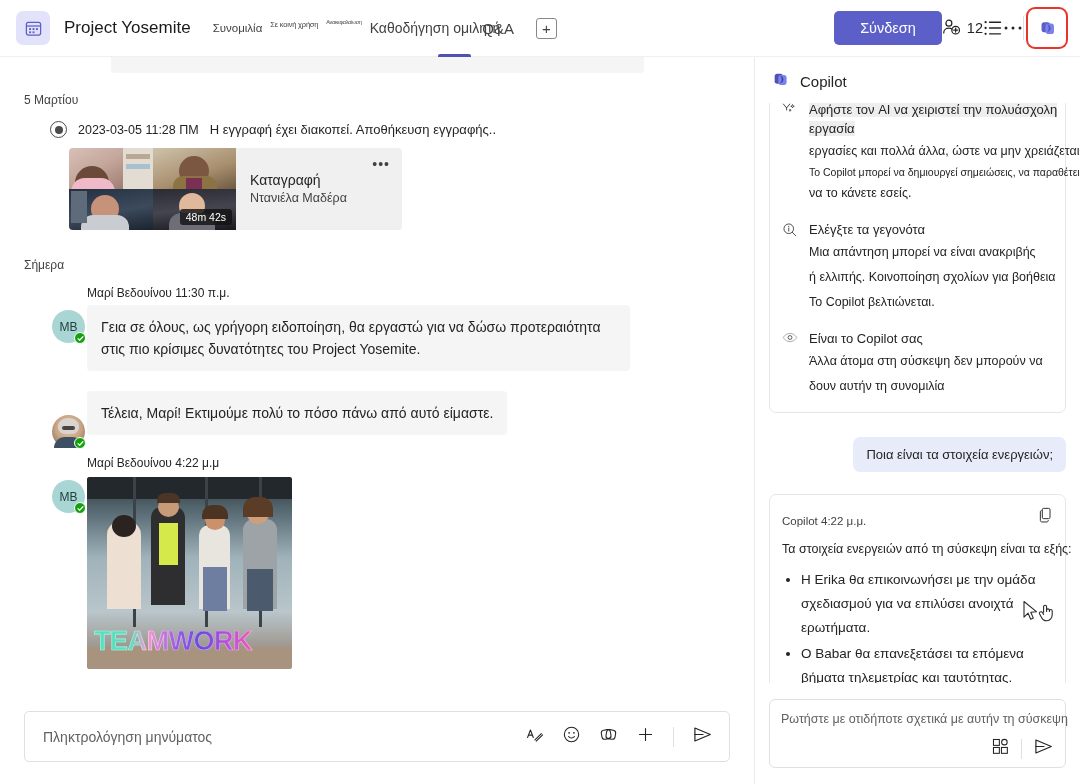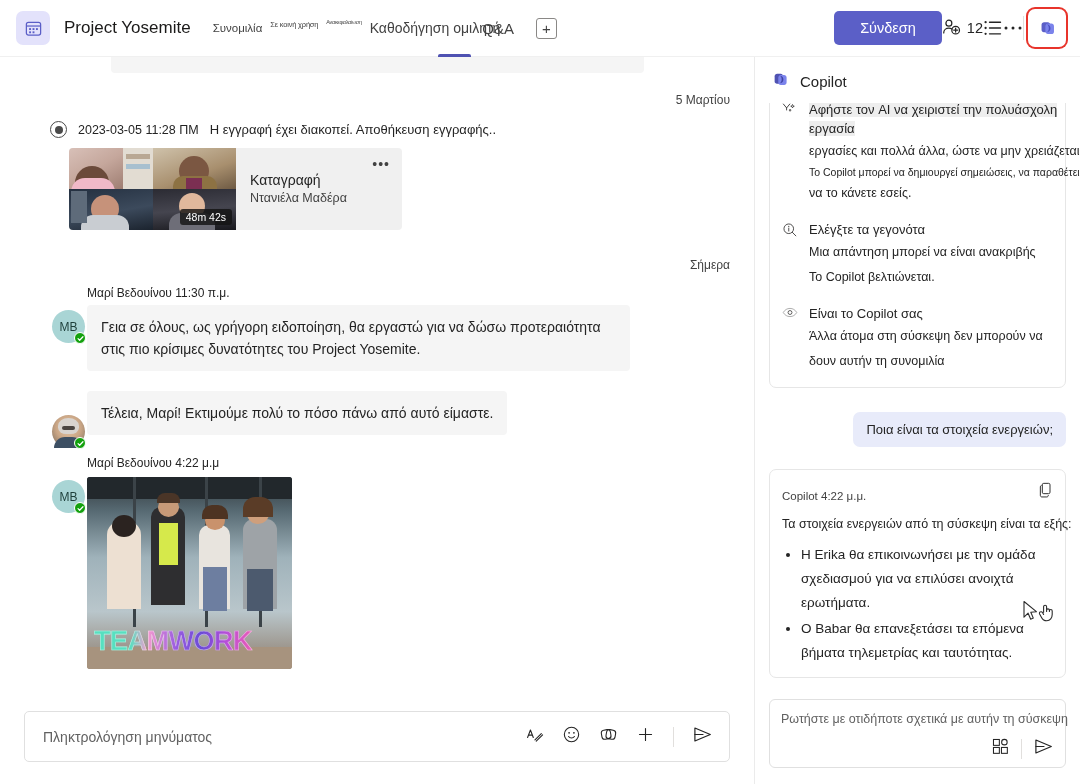--- a/index.html
+++ b/index.html
@@ -73,21 +73,21 @@
   .chat-pane {
     flex: 1; display: flex; flex-direction: column;
     min-width: 0; background: #fff; position: relative;
     border-right: 1px solid #ebebeb;
   }
   .chat-scroll { flex: 1; overflow: hidden; position: relative; padding: 0 24px; }
   .clipped-bubble {
     margin: 0 auto; width: 533px; height: 16px;
     background: #f5f5f5; border-radius: 0 0 4px 4px;
   }
-  .day-sep { text-align: right; font-size: 12px; color: #424242; margin: 20px 0 14px; }
+  .day-sep { text-align: left; font-size: 12px; color: #424242; margin: 20px 0 14px; }
 
   .sysrow { display: flex; align-items: center; gap: 11px; margin: 0 0 10px 26px; }
   .rec-dot {
     width: 17px; height: 17px; border-radius: 50%;
     border: 1.6px solid #4a4a4a; display:flex; align-items:center; justify-content:center; flex:none;
   }
   .rec-dot i { width: 8px; height: 8px; border-radius: 50%; background: #4a4a4a; display:block; }
   .sysrow .ts { font-size: 12.5px; color: #242424; }
   .sysrow .msg { font-size: 13px; color: #242424; }
 
@@ -448,20 +448,21 @@
               <svg width="16" height="16" viewBox="0 0 18 18" fill="none">
                 <circle cx="7.6" cy="7.6" r="5.4" stroke="#3b3a39" stroke-width="1"></circle>
                 <path d="M11.6 11.6l4 4" stroke="#3b3a39" stroke-width="1" stroke-linecap="round"></path>
                 <path d="M7.6 6.8v3.4" stroke="#3b3a39" stroke-width="1" stroke-linecap="round"></path>
                 <circle cx="7.6" cy="4.9" r=".7" fill="#3b3a39"></circle>
               </svg>
             </span>
             <div>
               <div class="cp-ttl">Ελέγξτε τα γεγονότα</div>
               <div class="cp-sub">Μια απάντηση μπορεί να είναι ανακριβής</div>
+              <div class="cp-sub">ή ελλιπής. Κοινοποίηση σχολίων για βοήθεια</div>
               <div class="cp-sub">Το Copilot βελτιώνεται.</div>
             </div>
           </div>
 
           <div class="cp-item">
             <span class="cp-ic">
               <svg width="16" height="13" viewBox="0 0 18 13" fill="none">
                 <path d="M1.4 6.5C3.2 3.4 5.9 1.9 9 1.9s5.8 1.5 7.6 4.6c-1.8 3.1-4.5 4.6-7.6 4.6S3.2 9.6 1.4 6.5z" stroke="#9b9b9b" stroke-width=".9"></path>
                 <circle cx="9" cy="6.5" r="2.2" stroke="#3b3a39" stroke-width=".9"></circle>
               </svg>

